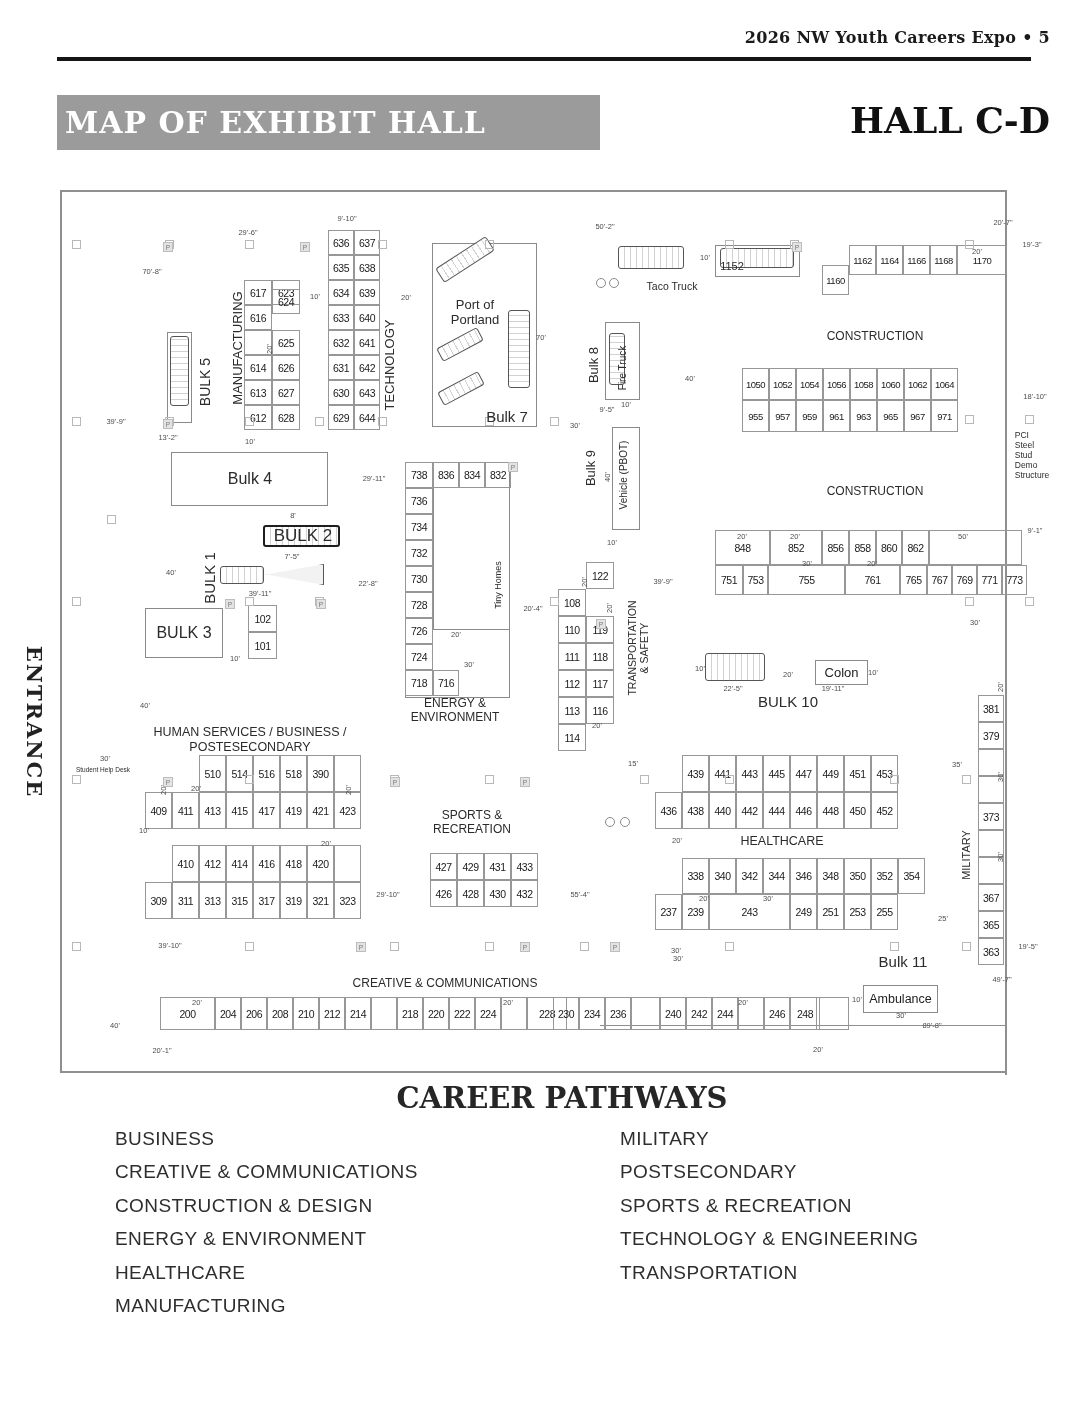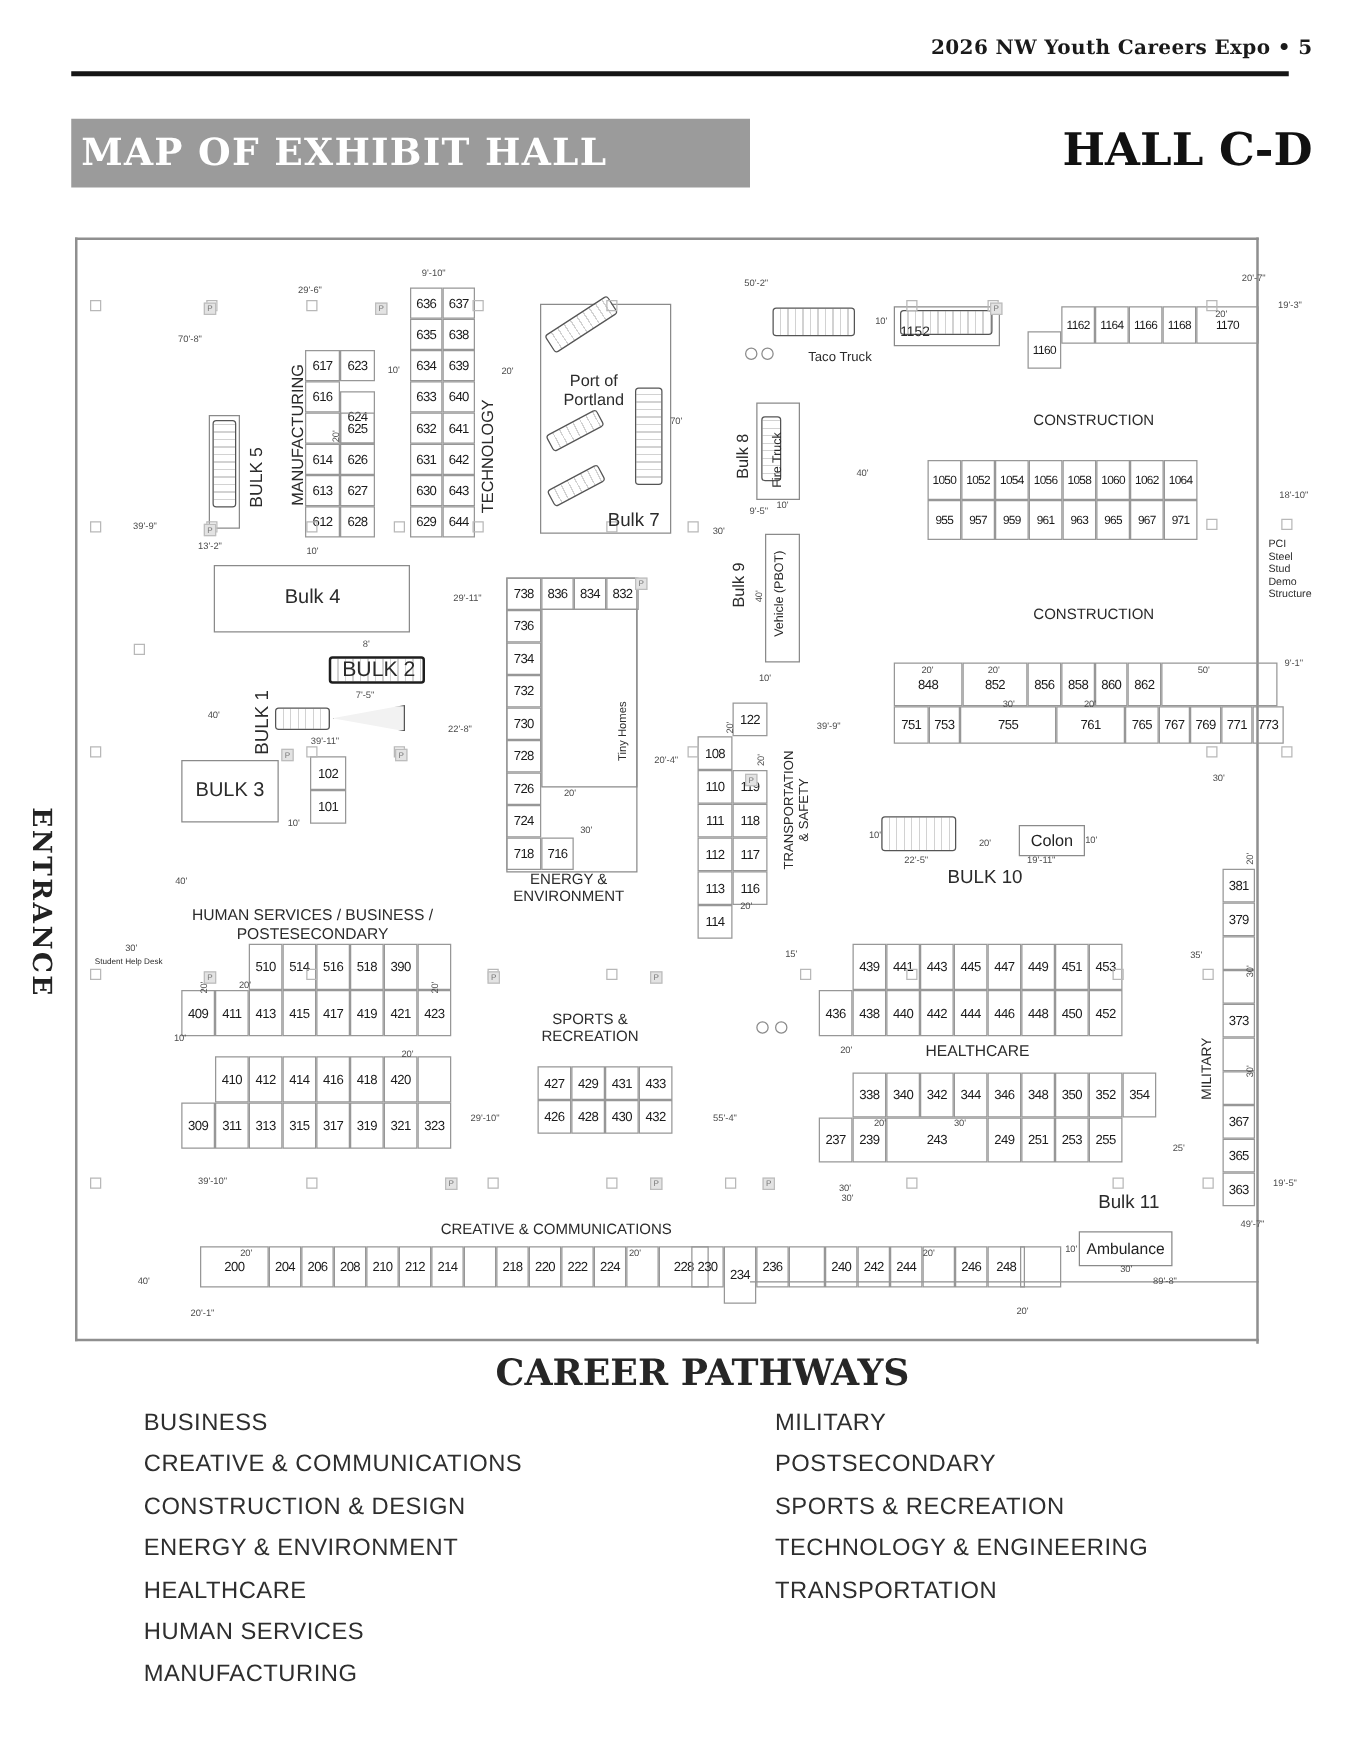--- a/index.html
+++ b/index.html
@@ -94,21 +94,21 @@
     <div class="veh" style="left: 645px; top: 468px; width: 60px; height: 28px;"></div>
     <div class="veh vert" style="left: 549px; top: 148px; width: 16px; height: 52px;"></div>
     <div class="boat" style="left: 206px; top: 379px; width: 58px; height: 21px;"></div>
     <div class="circ" style="left: 536px; top: 93px;"></div>
     <div class="circ" style="left: 549px; top: 93px;"></div>
     <div class="circ" style="left: 545px; top: 632px;"></div>
     <div class="circ" style="left: 560px; top: 632px;"></div>
     <div class="cell" style="left: 184px; top: 95px; width: 28px; height: 25px;">617</div>
     <div class="cell" style="left: 212px; top: 95px; width: 28px; height: 25px;">623</div>
     <div class="cell" style="left: 184px; top: 120px; width: 28px; height: 25px;">616</div>
-    <div class="cell" style="left: 212px; top: 128px; width: 28px; height: 42px;">624</div>
+    <div class="cell" style="left: 212px; top: 104px; width: 28px; height: 25px;">624</div>
     <div class="cell" style="left: 184px; top: 145px; width: 28px; height: 25px;"></div>
     <div class="cell" style="left: 212px; top: 145px; width: 28px; height: 25px;">625</div>
     <div class="cell" style="left: 184px; top: 170px; width: 28px; height: 25px;">614</div>
     <div class="cell" style="left: 212px; top: 170px; width: 28px; height: 25px;">626</div>
     <div class="cell" style="left: 184px; top: 195px; width: 28px; height: 25px;">613</div>
     <div class="cell" style="left: 212px; top: 195px; width: 28px; height: 25px;">627</div>
     <div class="cell" style="left: 184px; top: 220px; width: 28px; height: 25px;">612</div>
     <div class="cell" style="left: 212px; top: 220px; width: 28px; height: 25px;">628</div>
     <div class="cell" style="left: 268px; top: 45px; width: 26px; height: 25px;">636</div>
     <div class="cell" style="left: 294px; top: 45px; width: 26px; height: 25px;">637</div>
@@ -278,21 +278,21 @@
     <div class="cell" style="left: 259px; top: 812px; width: 26px; height: 33px;">212</div>
     <div class="cell" style="left: 285px; top: 812px; width: 26px; height: 33px;">214</div>
     <div class="cell" style="left: 311px; top: 812px; width: 26px; height: 33px;"></div>
     <div class="cell" style="left: 337px; top: 812px; width: 26px; height: 33px;">218</div>
     <div class="cell" style="left: 363px; top: 812px; width: 26px; height: 33px;">220</div>
     <div class="cell" style="left: 389px; top: 812px; width: 26px; height: 33px;">222</div>
     <div class="cell" style="left: 415px; top: 812px; width: 26px; height: 33px;">224</div>
     <div class="cell" style="left: 441px; top: 812px; width: 26px; height: 33px;"></div>
     <div class="cell" style="left: 467px; top: 812px; width: 40px; height: 33px;">228</div>
     <div class="cell" style="left: 493px; top: 812px; width: 26px; height: 33px;">230</div>
-    <div class="cell" style="left: 519px; top: 812px; width: 26px; height: 46px;">234</div>
+    <div class="cell" style="left: 519px; top: 812px; width: 26px; height: 33px;">234</div>
     <div class="cell" style="left: 545px; top: 812px; width: 26px; height: 33px;">236</div>
     <div class="cell" style="left: 571px; top: 812px; width: 29px; height: 33px;"></div>
     <div class="cell" style="left: 600px; top: 812px; width: 26px; height: 33px;">240</div>
     <div class="cell" style="left: 626px; top: 812px; width: 26px; height: 33px;">242</div>
     <div class="cell" style="left: 652px; top: 812px; width: 26px; height: 33px;">244</div>
     <div class="cell" style="left: 678px; top: 812px; width: 26px; height: 33px;"></div>
     <div class="cell" style="left: 704px; top: 812px; width: 26px; height: 33px;">246</div>
     <div class="cell" style="left: 730px; top: 812px; width: 30px; height: 33px;">248</div>
     <div class="cell" style="left: 756px; top: 812px; width: 33px; height: 33px;"></div>
     <div class="sq" style="left: 12px; top: 55px;"></div>
@@ -468,21 +468,20 @@
     <div class="lbl" style="left: 728px; top: 517px; font-size: 15px;">BULK 10</div>
   </div>
 
 <div class="cp-title">CAREER PATHWAYS</div>
 <div class="cp-col cp-left" id="cpL">
     <div class="">BUSINESS</div>
     <div class="">CREATIVE &amp; COMMUNICATIONS</div>
     <div class="">CONSTRUCTION &amp; DESIGN</div>
     <div class="">ENERGY &amp; ENVIRONMENT</div>
     <div class="">HEALTHCARE</div>
-    <div class="">HUMAN SERVICES</div>
     <div class="">MANUFACTURING</div>
   </div>
 <div class="cp-col cp-right" id="cpR">
     <div class="">MILITARY</div>
     <div class="">POSTSECONDARY</div>
     <div class="">SPORTS &amp; RECREATION</div>
     <div class="">TECHNOLOGY &amp; ENGINEERING</div>
     <div class="">TRANSPORTATION</div>
   </div>
 

